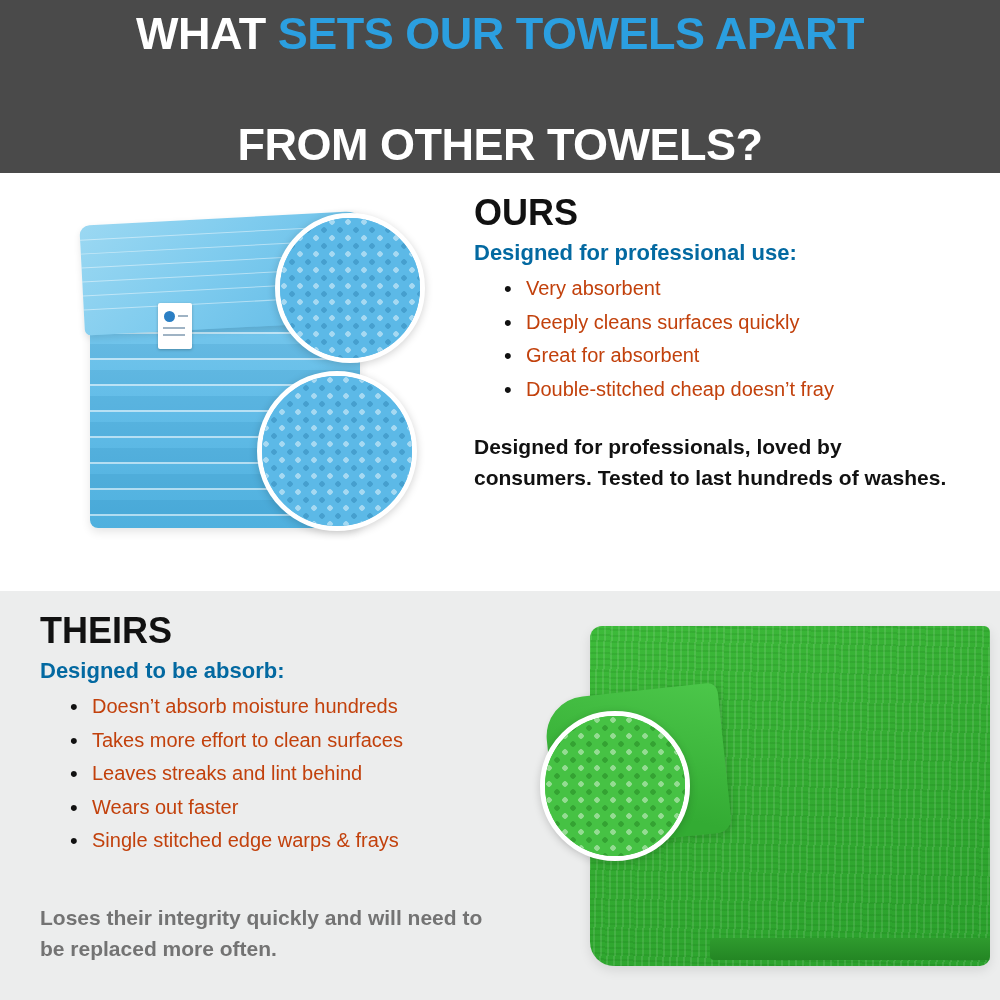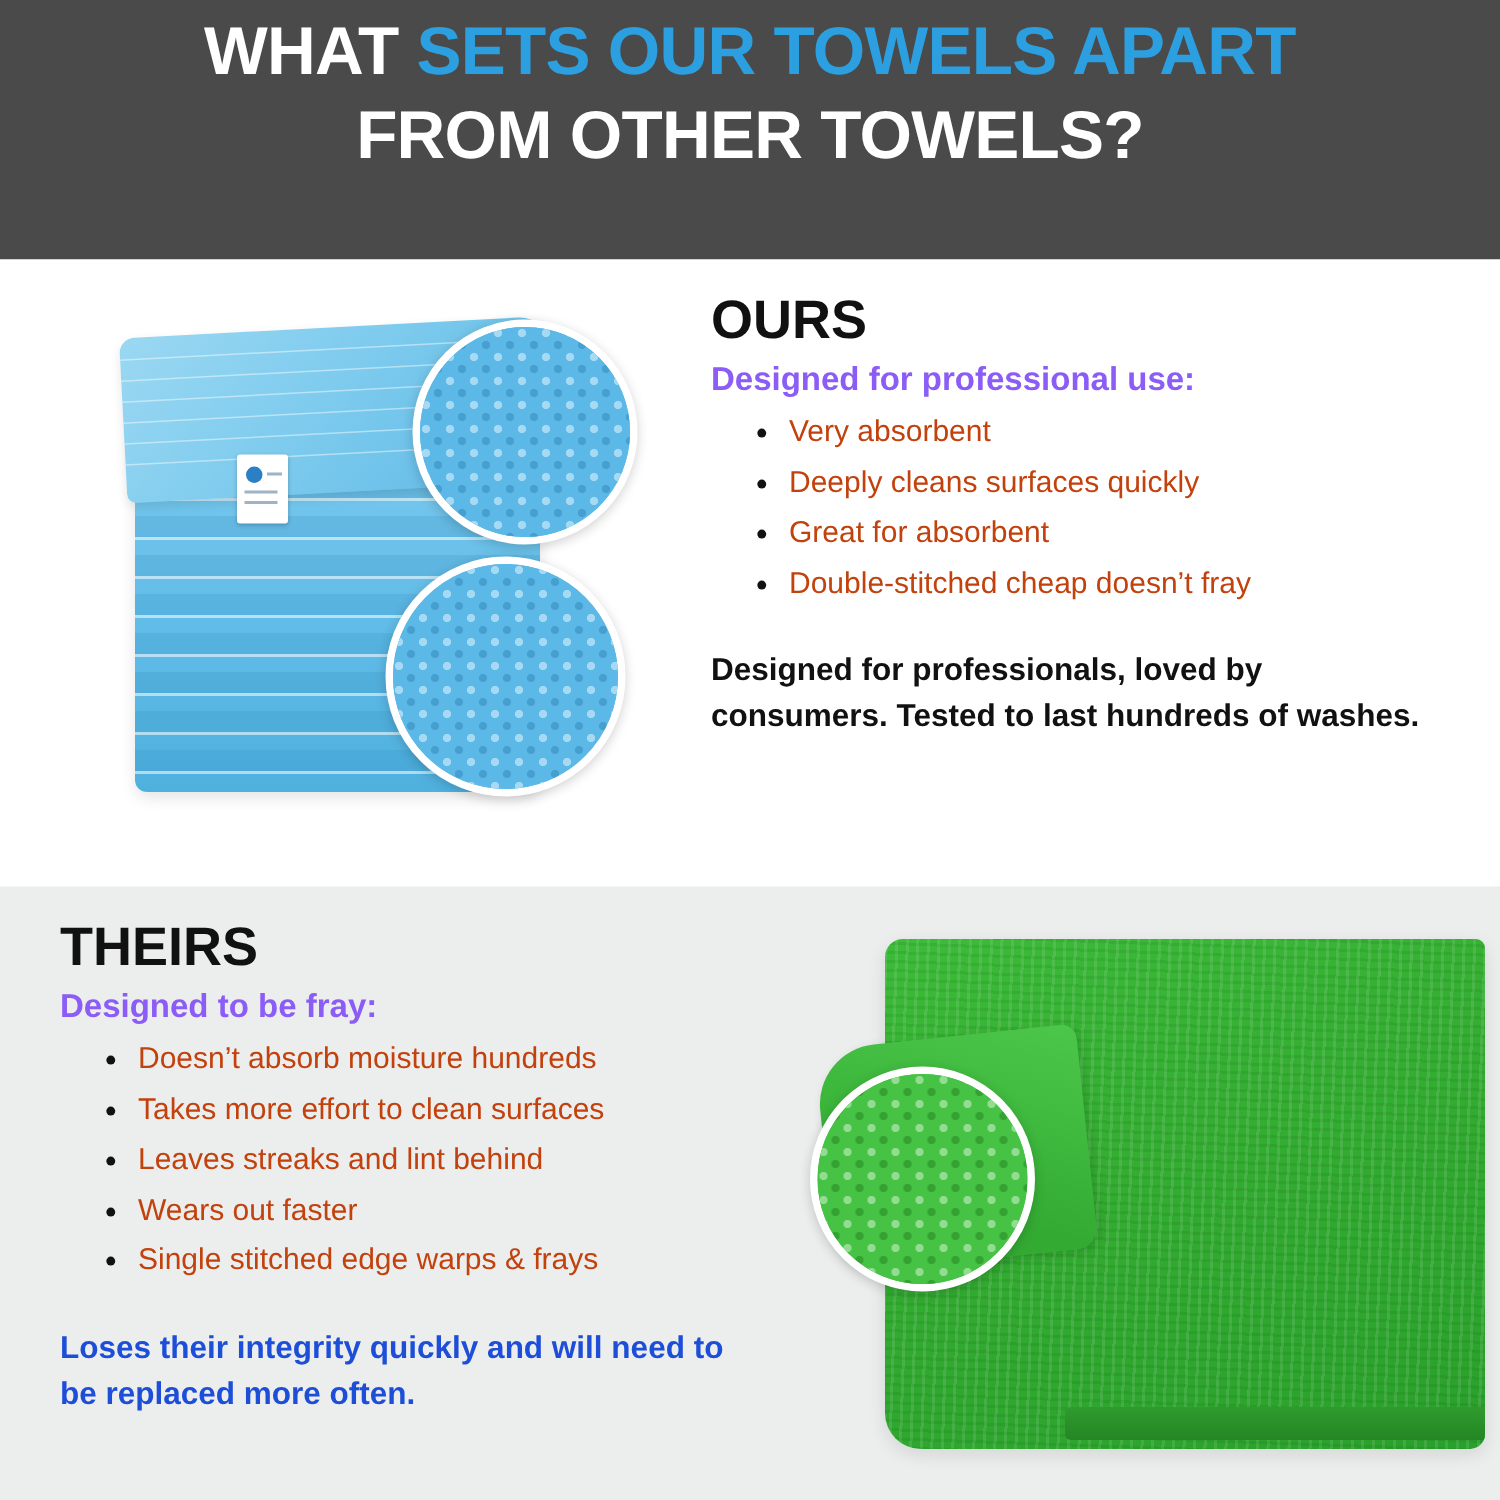--- a/index.html
+++ b/index.html
@@ -17,21 +17,21 @@
 
   
   .header {
     position: absolute;
     left: 0; top: 0;
     width: 1000px; height: 173px;
     background: #4a4a4a;
     display: flex;
     flex-direction: column;
     align-items: center;
-    justify-content: flex-start;
+    justify-content: space-between;
     padding-top: 6px;
   }
   .header-line {
     font-weight: bold;
     font-size: 45px;
     letter-spacing: -0.5px;
     line-height: 1.25;
     text-align: center;
     color: #ffffff;
     text-transform: uppercase;
@@ -55,21 +55,21 @@
     font-size: 36px;
     font-weight: bold;
     color: #111111;
     letter-spacing: 0px;
     line-height: 1.1;
     text-transform: uppercase;
   }
   .sub-bold {
     font-size: 22px;
     font-weight: bold;
-    color: #8b5cf6;
+    color: #0369a1;
     margin-top: 6px;
     line-height: 1.25;
   }
   ul.features {
     margin-top: 6px;
     padding-left: 30px;
     list-style: none;
   }
   ul.features li {
     position: relative;
@@ -192,23 +192,23 @@
     background: #eceded;
   }
   .theirs-text {
     position: absolute;
     left: 40px; top: 20px;
     width: 540px;
   }
   .theirs-closing {
     font-size: 21px;
     font-weight: bold;
-    color: #1d4ed8;
+    color: #737373;
     line-height: 1.45;
-    margin-top: 26px;
+    margin-top: 45px;
     max-width: 470px;
   }
   .green-art {
     position: absolute;
     left: 540px; top: 20px;
     width: 450px; height: 380px;
   }
   .green-cloth {
     position: absolute;
     left: 50px; top: 15px;
@@ -321,21 +321,21 @@
         <li>Great for absorbent</li>
         <li>Double-stitched cheap doesn’t fray</li>
       </ul>
       <div class="closing">Designed for professionals, loved by consumers. Tested to last hundreds of washes.</div>
     </div>
   </div>
 
   <div class="theirs-section">
     <div class="theirs-text">
       <div class="section-title">THEIRS</div>
-      <div class="sub-bold">Designed to be fray:</div>
+      <div class="sub-bold">Designed to be absorb:</div>
       <ul class="features">
         <li>Doesn’t absorb moisture hundreds</li>
         <li>Takes more effort to clean surfaces</li>
         <li>Leaves streaks and lint behind</li>
         <li>Wears out faster</li>
         <li>Single stitched edge warps &amp; frays</li>
       </ul>
       <div class="theirs-closing">Loses their integrity quickly and will need to be replaced more often.</div>
     </div>
 

